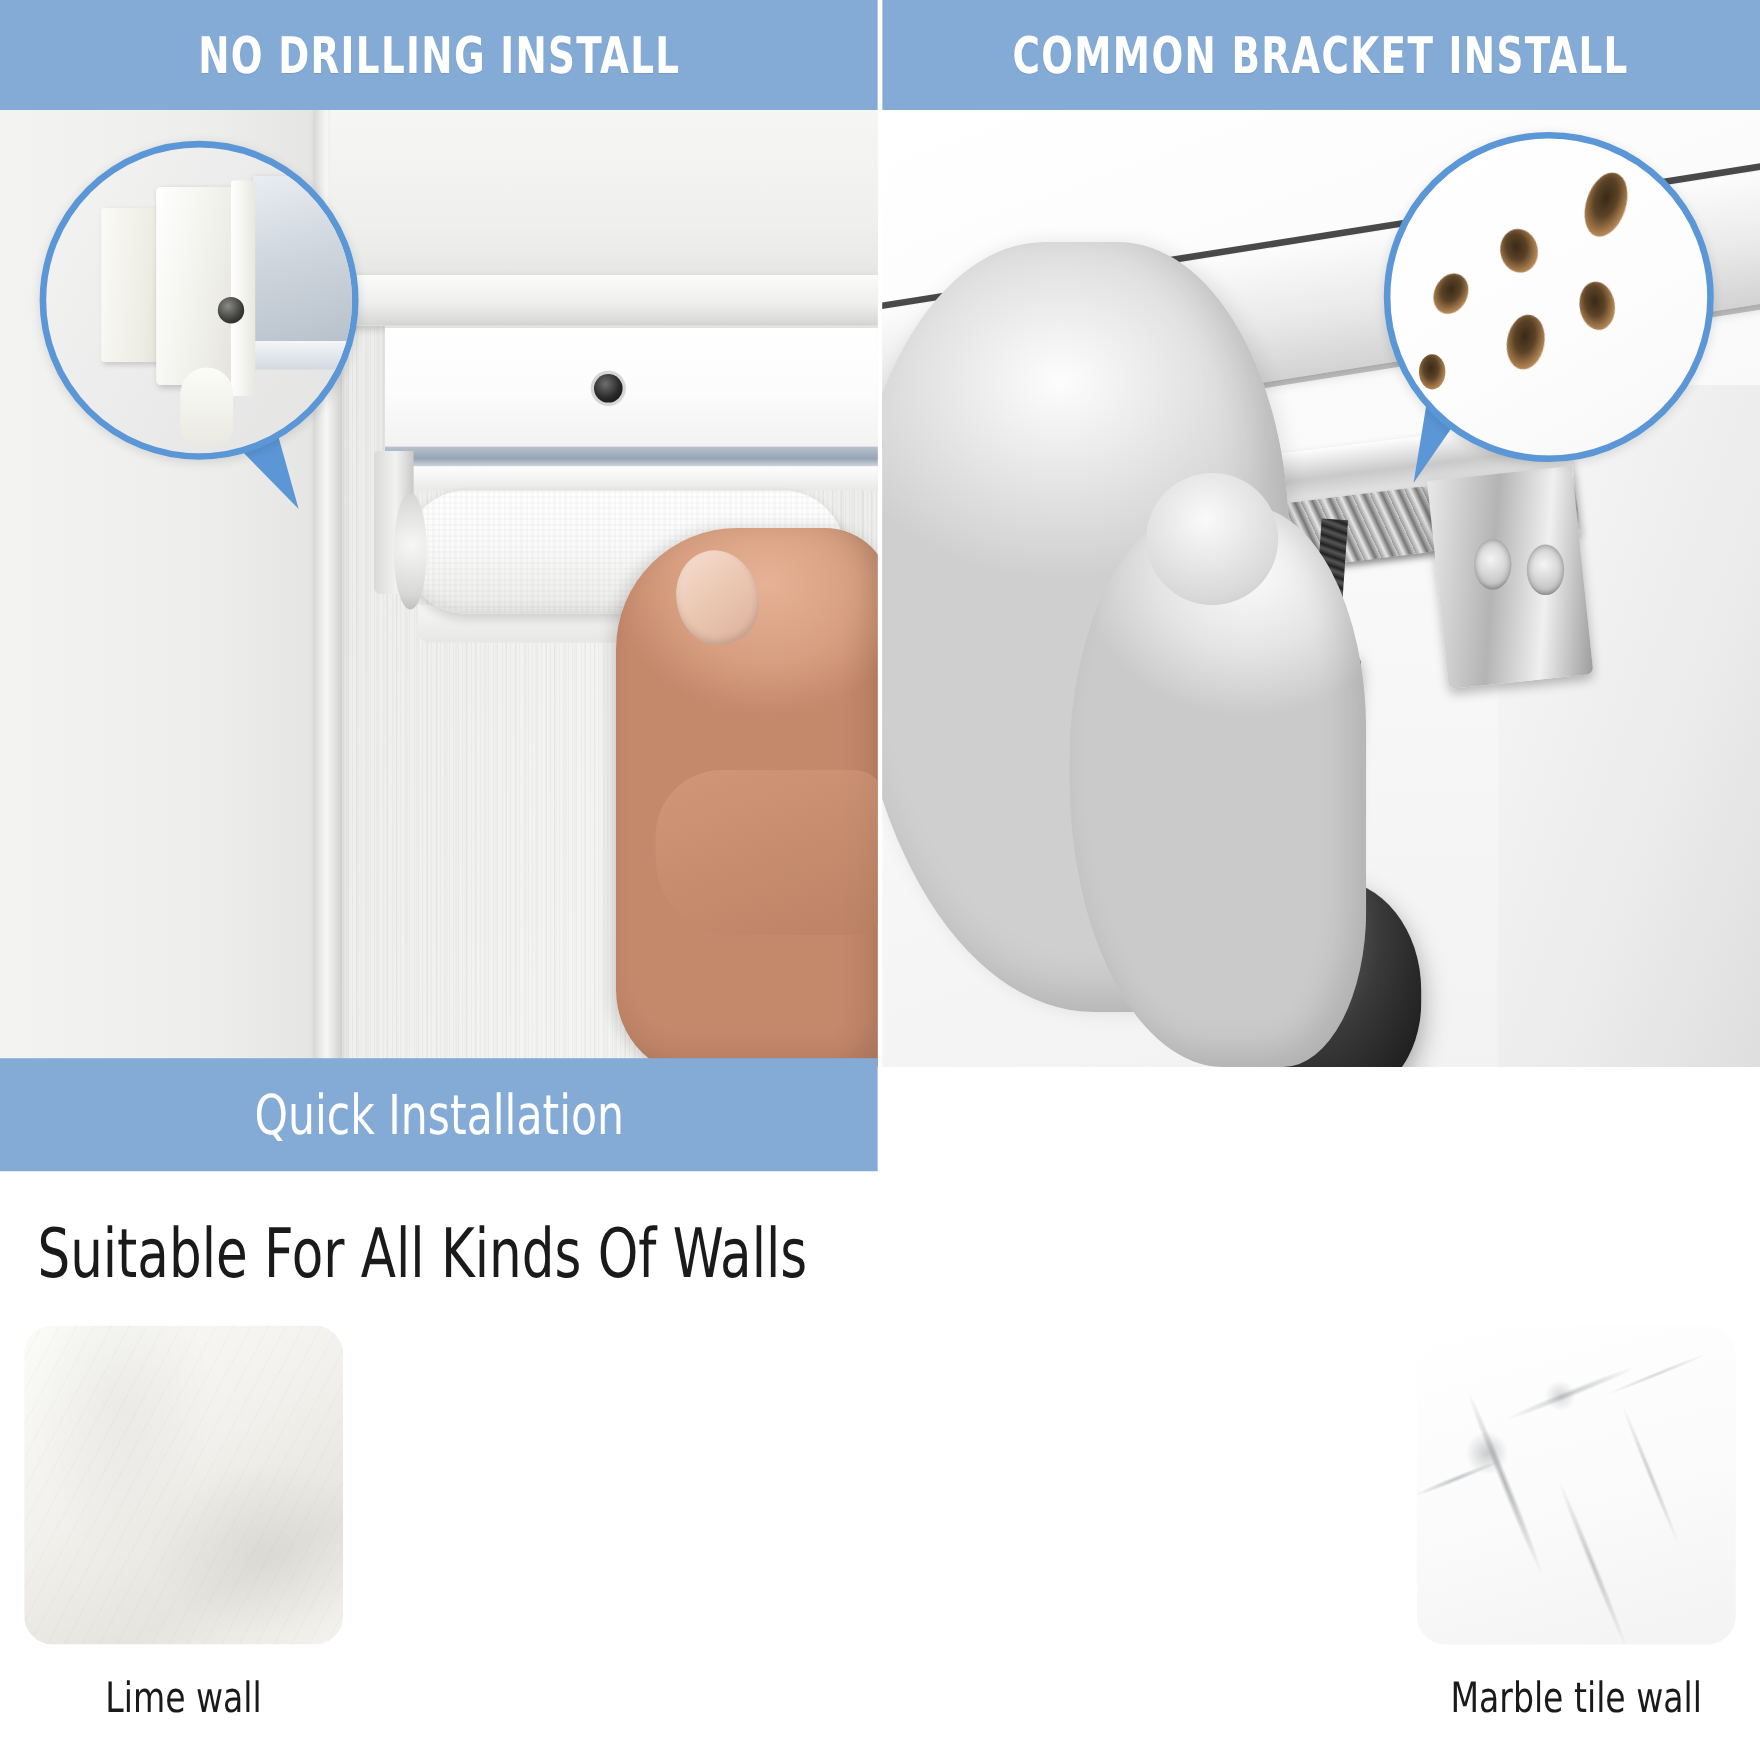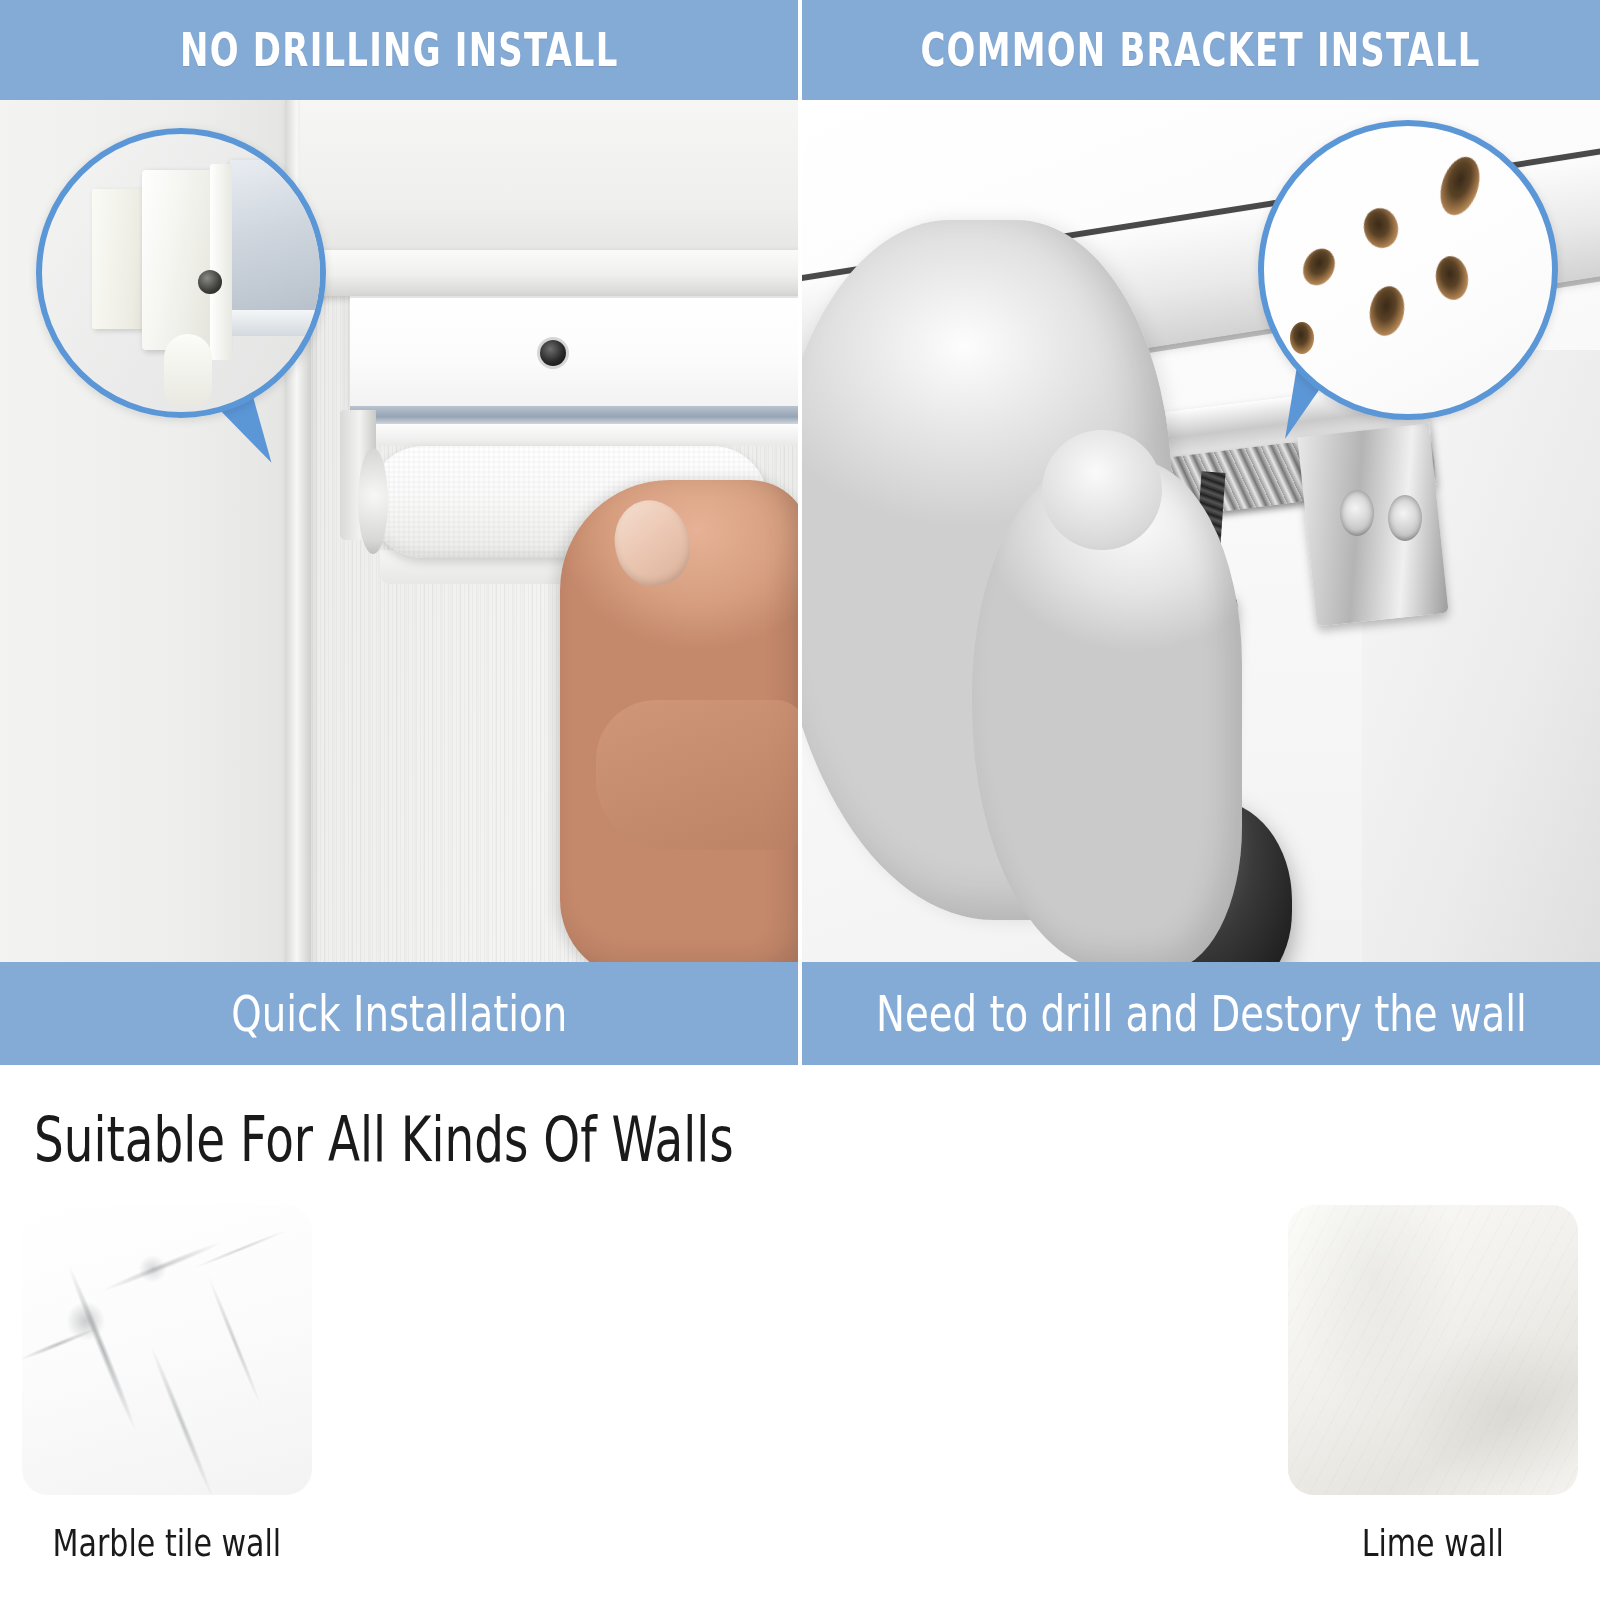--- a/index.html
+++ b/index.html
@@ -589,38 +589,35 @@
       <div class="callout callout-right">
         <div class="drill-hole dh1"></div>
         <div class="drill-hole dh2"></div>
         <div class="drill-hole dh3"></div>
         <div class="drill-hole dh4"></div>
         <div class="drill-hole dh5"></div>
         <div class="drill-hole dh6"></div>
       </div>
     </div>
 
-    <div class="panel-footer">
-      <span class="panel-footer-text">Need to drill and Destory the wall</span>
-    </div>
   </div>
 </div>
 
 <div class="walls">
   <div class="walls-title">Suitable For All Kinds Of Walls</div>
 
   <div class="swatch-row">
 
+
+    <div class="swatch-cell">
+      <div class="swatch sw-lime"></div>
+      <div class="swatch-label">Lime wall</div>
+    </div>
 
     <div class="swatch-cell">
       <div class="swatch sw-marble"></div>
       <div class="swatch-label">Marble tile wall</div>
     </div>
 
-    <div class="swatch-cell">
-      <div class="swatch sw-lime"></div>
-      <div class="swatch-label">Lime wall</div>
-    </div>
-
 
 
   </div>
 </div>
 
 </body></html>

